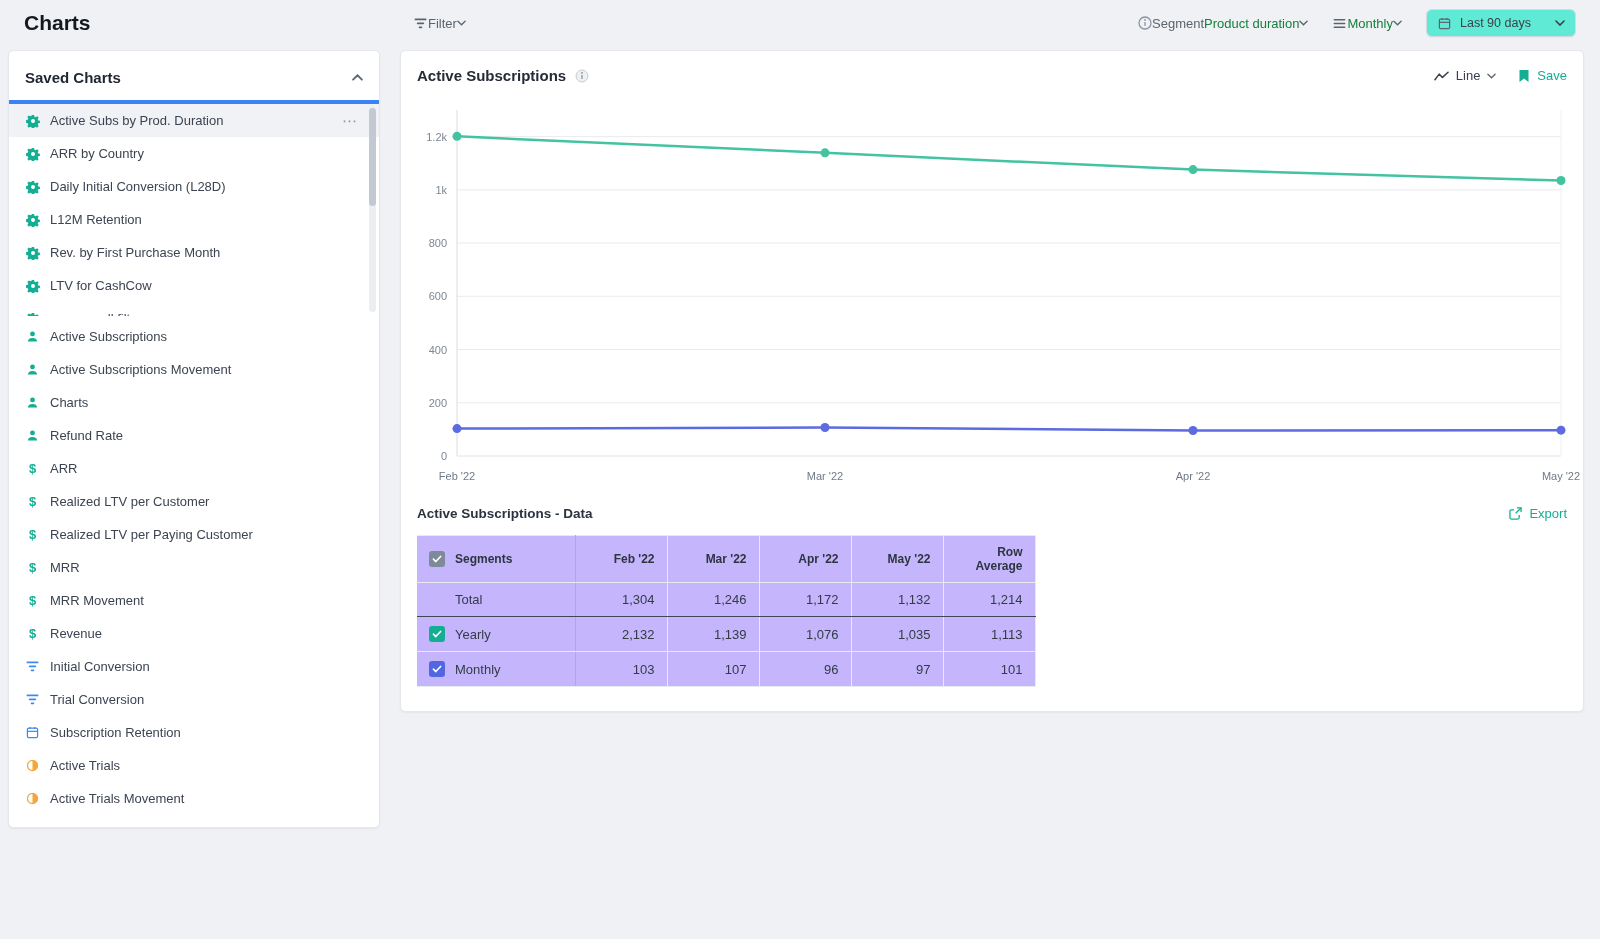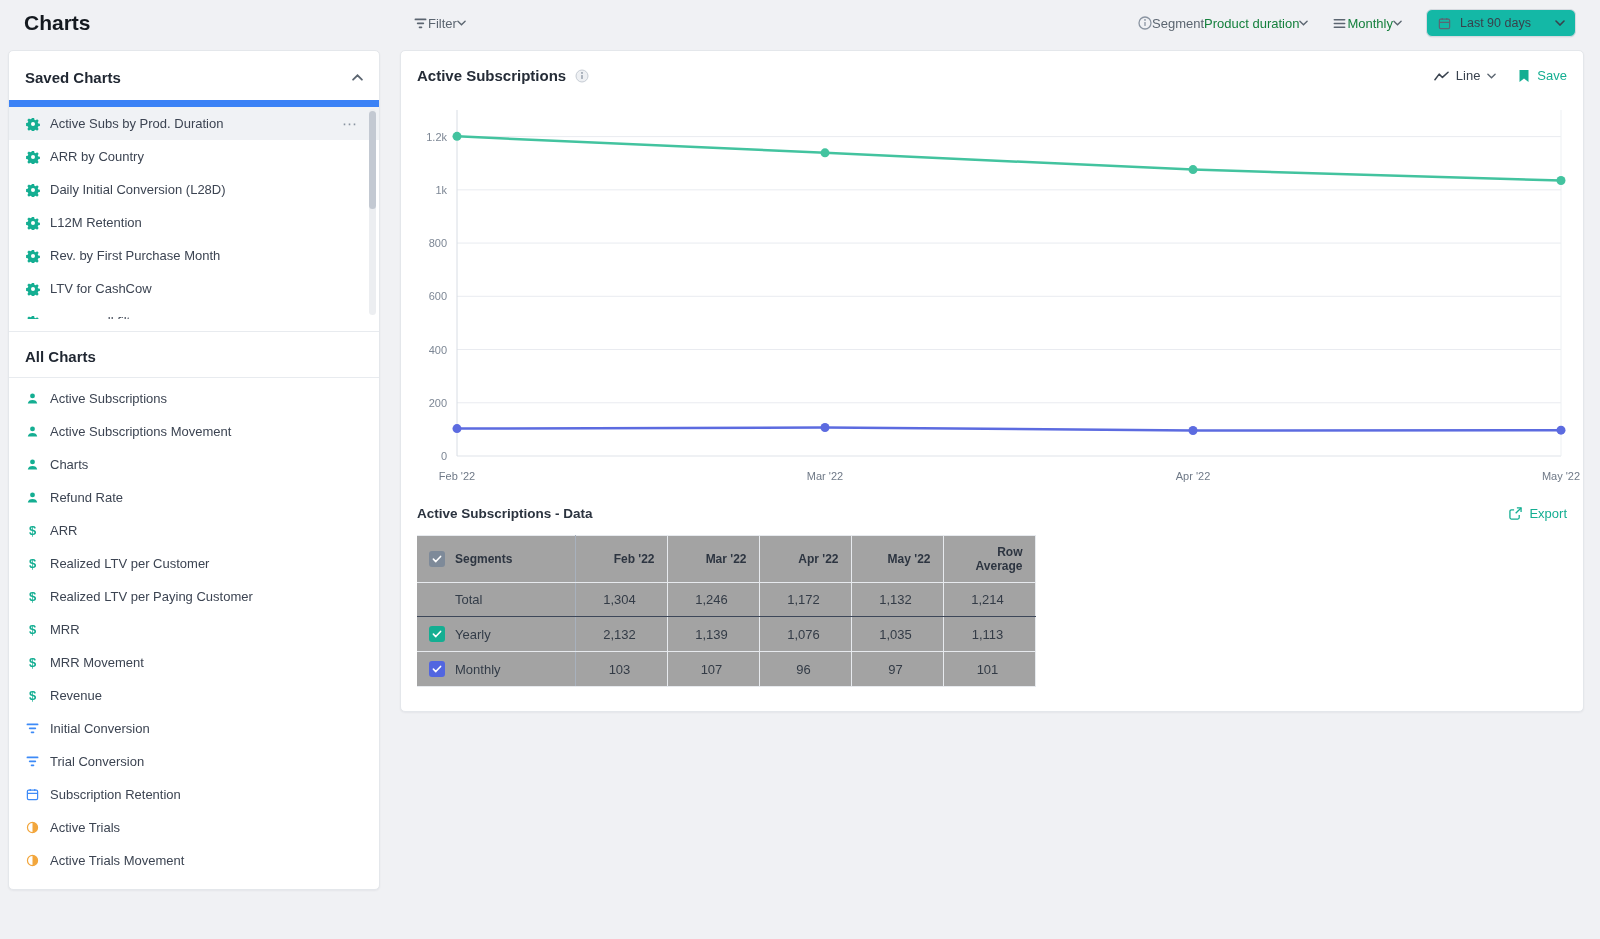--- a/index.html
+++ b/index.html
@@ -12,37 +12,37 @@
   }
   :root { --teal:#12a990; }
 
   
   .topbar { display:flex; align-items:center; height:46px; padding:0 24px; }
   .page-title { font-size:21px; font-weight:700; color:#14191f; width:389px; flex:none; margin:0; }
   .ctrl { display:flex; align-items:center; gap:0; font-size:13px; color:#5b6570; cursor:pointer; white-space:nowrap; }
   .ctrl .strong { color:#15803d; }
   .topbar-right { margin-left:auto; display:flex; align-items:center; gap:24px; }
   .daterange {
-    background:#14b8a6; border:1px solid #d6dae0; border-radius:6px;
+    background:#5eead4; border:1px solid #d6dae0; border-radius:6px;
     padding:6px 10px; display:flex; align-items:center; gap:8px;
     font-size:12.5px; color:#39414c; width:150px; cursor:pointer;
     box-shadow:0 1px 1px rgba(0,0,0,.04);
   }
   .daterange .chev { margin-left:auto; }
 
   
   .layout { display:flex; align-items:flex-start; gap:20px; padding:4px 16px 0 8px; }
   .card { background:#fff; border:1px solid #e4e7eb; border-radius:5px; box-shadow:0 1px 2px rgba(16,24,40,.05); }
 
   
   .sidebar { width:372px; flex:none; }
   .side-header {
     display:flex; align-items:center; justify-content:space-between;
     padding:18px 16px 14px; font-size:15px; font-weight:700; color:#1f2631;
-    border-bottom:7px solid #3b82f6;
+    border-bottom:4px solid #3b82f6;
   }
   .collapse-btn { color:#5b6570; cursor:pointer; display:flex; }
   .saved-list { position:relative; height:212px; overflow:hidden; }
   .list-item {
     display:flex; align-items:center; gap:10px;
     height:33px; padding:0 22px 0 16px;
     font-size:13px; color:#3c4452; cursor:pointer;
   }
   .list-item.active { background:#f0f2f5; }
   .item-menu { margin-left:auto; color:#8a94a1; font-size:15px; cursor:pointer; }
@@ -66,25 +66,25 @@
   .line-select { display:flex; align-items:center; gap:7px; font-size:13px; color:#39424e; cursor:pointer; }
   .save-btn { display:flex; align-items:center; gap:6px; font-size:13px; color:var(--teal); cursor:pointer; }
   #chart { height:396px; margin:4px 16px 0 10px; }
   #chart svg { overflow:visible; display:block; }
 
   .data-header { display:flex; align-items:center; padding:16px 16px 4px; font-size:13.5px; font-weight:700; color:#2b333f; }
   .export-btn { margin-left:auto; display:flex; align-items:center; gap:6px; font-size:13px; font-weight:400; color:var(--teal); cursor:pointer; }
 
   
   table.data-table { border-collapse:collapse; margin:10px 16px 24px; font-size:13px; }
-  .data-table th, .data-table td { border:1px solid #e7eaee; padding:9px 12px; background:#a3a3a3; }
+  .data-table th, .data-table td { border:1px solid #e7eaee; padding:9px 12px; background:#c4b5fd; }
   .data-table th:first-child, .data-table td:first-child { border-left:none; }
   .data-table thead th { font-size:12px; font-weight:700; color:#2d3541; text-align:right; }
   .data-table thead th.seg-col { text-align:left; }
-  .data-table td.num { text-align:center; color:#333b46; width:92px;padding-left:9px; }
+  .data-table td.num { text-align:right; color:#333b46; width:92px;padding-left:9px; }
   .data-table th.num { width:92px; }
   .data-table .seg-col { width:158px; border-right:1.5px solid #a8b1bd; }
   .data-table tr.total td { border-bottom:1.5px solid #3d4759; }
   .seg-cell { display:flex; align-items:center; gap:10px; }
   .seg-cell .indent { width:16px; flex:none; }
   .checkbox {
     width:16px; height:16px; border-radius:3px; flex:none;
     display:inline-flex; align-items:center; justify-content:center; cursor:pointer;
   }
 
@@ -236,23 +236,20 @@
         <div class="list-item">
           <span class="ic" style="color: rgb(20, 174, 146);">
             <svg width="14" height="14" viewBox="0 0 16 16">
               <path d="M6.7 1.2h2.6l.3 1.9 1.5.6 1.6-1.1 1.8 1.8-1.1 1.6.6 1.5 1.9.3v2.6l-1.9.3-.6 1.5 1.1 1.6-1.8 1.8-1.6-1.1-1.5.6-.3 1.9H6.7l-.3-1.9-1.5-.6-1.6 1.1-1.8-1.8 1.1-1.6-.6-1.5-1.9-.3V6.8l1.9-.3.6-1.5-1.1-1.6 1.8-1.8 1.6 1.1 1.5-.6z" fill="currentColor"></path>
               <circle cx="8" cy="8" r="2.3" fill="#fff"></circle>
             </svg>
           </span>
           <span>revenue all filters</span>
         </div>
       </div>
-    <div class="all-header">
-      <span>All Charts</span>
-    </div>
     <div class="all-list" id="all-list">
         <div class="list-item">
           <span class="ic" style="color: rgb(20, 174, 146);">
             <svg width="13" height="13" viewBox="0 0 16 16">
               <circle cx="8" cy="4.8" r="3" fill="currentColor"></circle>
               <path d="M2.2 14.2c.4-3 2.8-4.4 5.8-4.4s5.4 1.4 5.8 4.4z" fill="currentColor"></path>
             </svg>
           </span>
           <span>Active Subscriptions</span>
         </div>

